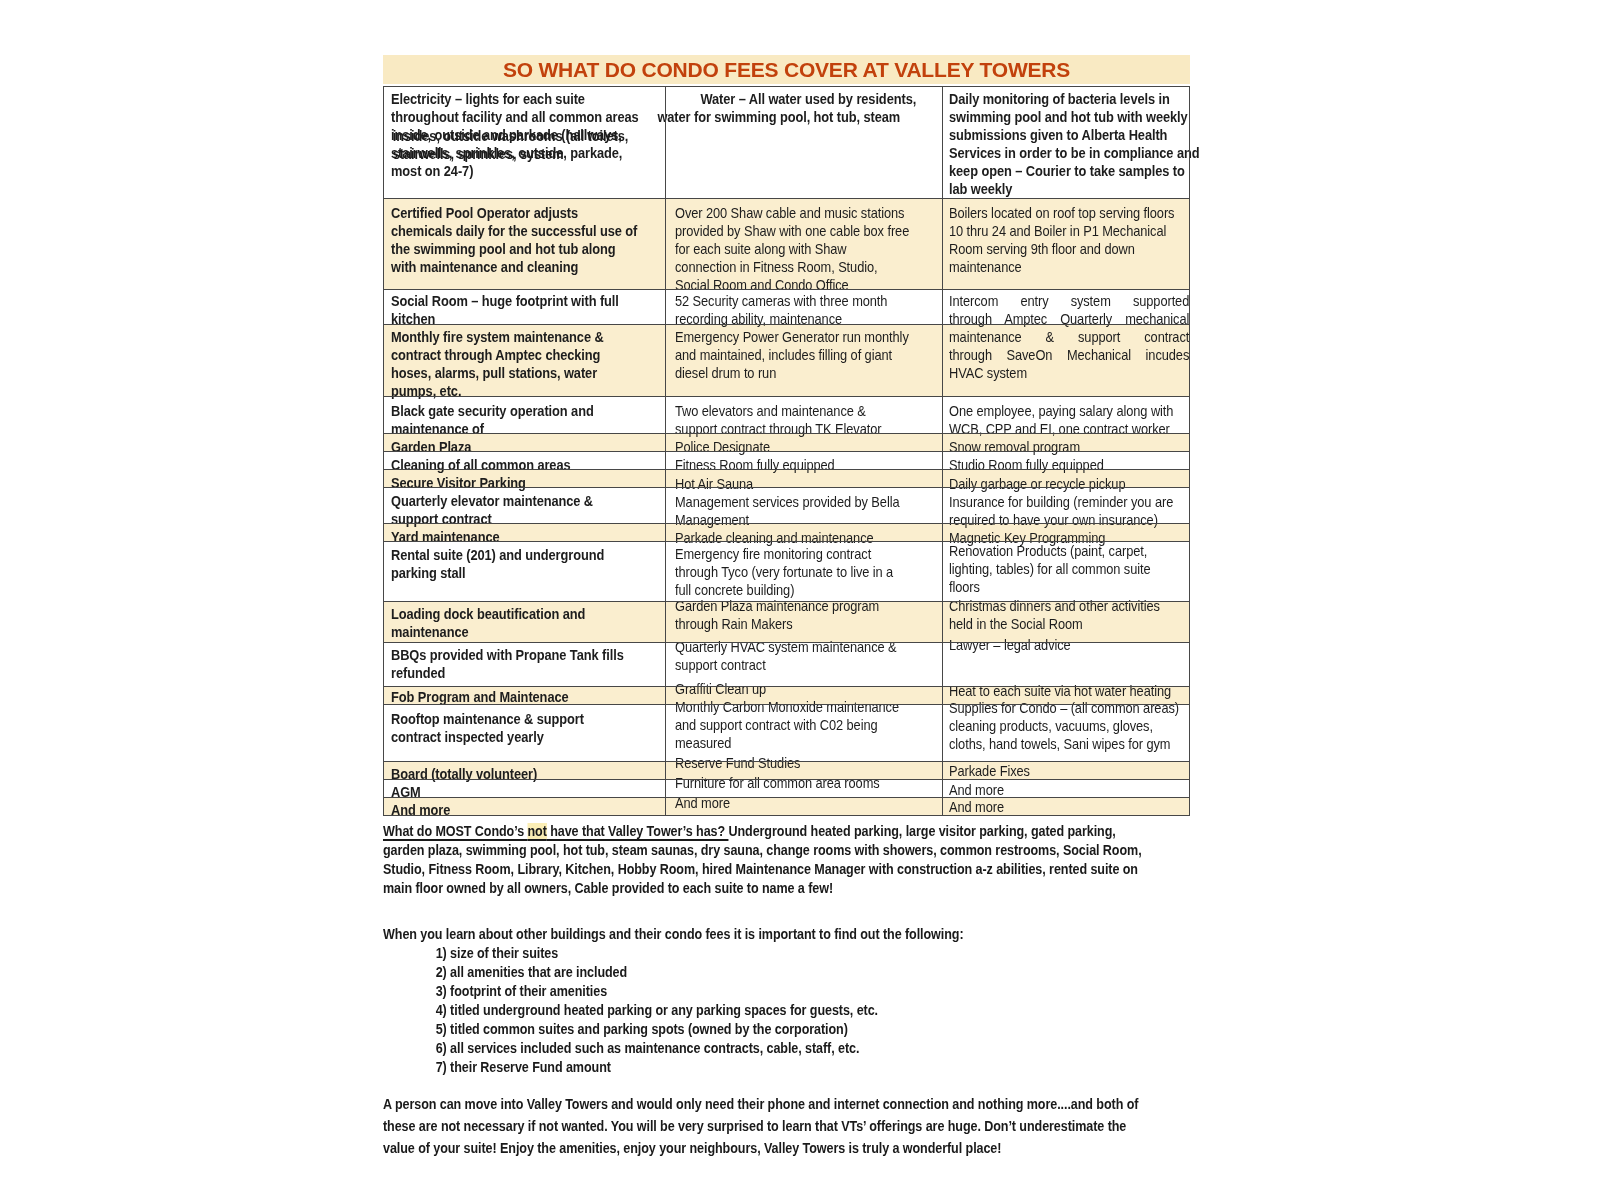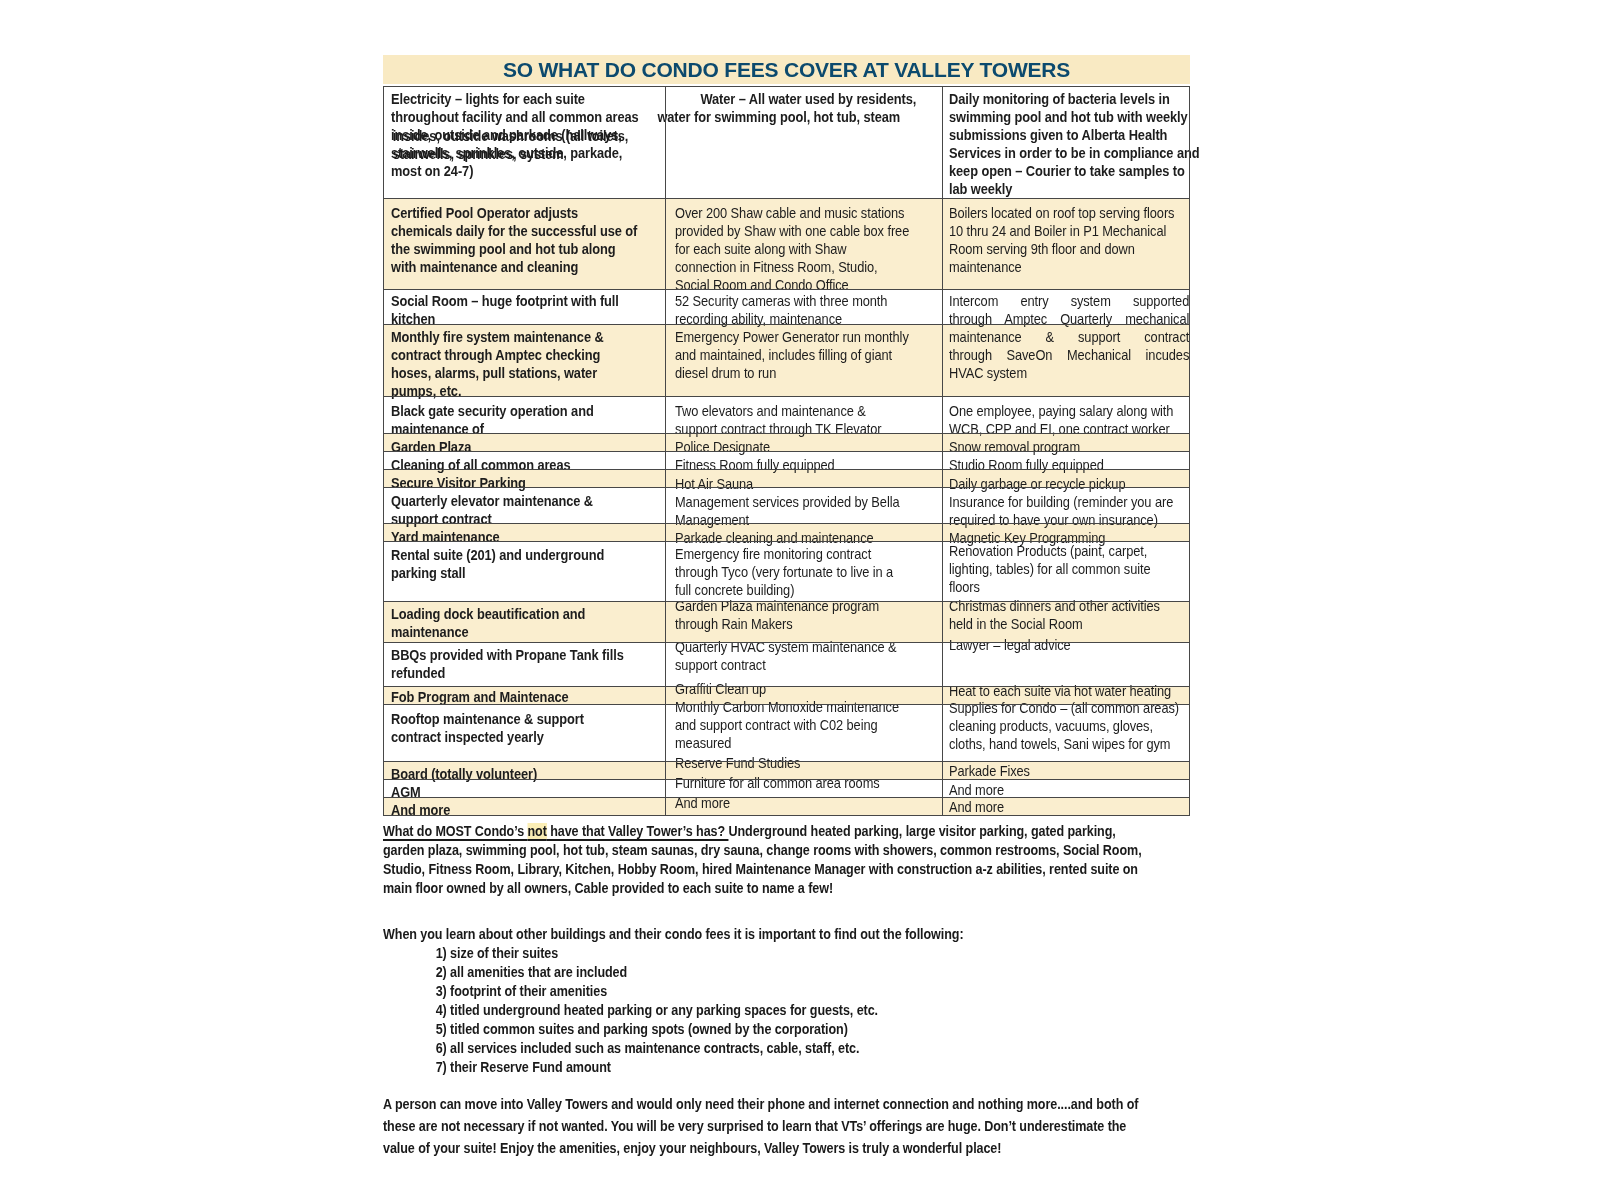--- a/index.html
+++ b/index.html
@@ -2,21 +2,21 @@
 <html style="--band: #f9eac3; --rowhl: #faeecf; --border: #474747; --text: #1d1d1d; --hlword: #fbeeb5;"><head>
 <meta charset="utf-8">
 <style>
   :root{
     --band:#f9eac3; --rowhl:#faeecf; --border:#474747; --text:#1d1d1d; --hlword:#fbeeb5;
   }
   html,body{margin:0;padding:0;background:#ffffff;}
   body{width:1600px;height:1200px;position:relative;font-family:"Liberation Sans",sans-serif;color:var(--text);}
   .wrapper{position:absolute;left:383px;top:55px;width:807px;}
   .band{height:29px;background:var(--band);display:flex;align-items:center;justify-content:center;margin-bottom:2px;}
-  .band h1{margin:0;font-size:21px;font-weight:bold;color:#0c4a6e;letter-spacing:-0.2px;white-space:nowrap;}
+  .band h1{margin:0;font-size:21px;font-weight:bold;color:#c2410c;letter-spacing:-0.2px;white-space:nowrap;}
   .table-area{position:relative;height:731px;}
   .stripe{position:absolute;left:0;width:807px;background:var(--rowhl);z-index:1;}
   .hline{position:absolute;left:0;width:807px;height:1px;background:var(--border);z-index:4;}
   .vline{position:absolute;top:0;height:730px;width:1px;background:var(--border);z-index:4;}
   .tcol{position:absolute;top:0;z-index:2;font-size:14.6px;line-height:18px;letter-spacing:-0.1px;
         transform:scaleX(0.88);transform-origin:left top;}
   .tcol.boldcol{font-weight:bold;}
   .block{position:absolute;left:0;}
   .block.boldblk{font-weight:bold;}
   .tline{white-space:nowrap;height:18px;position:relative;}

